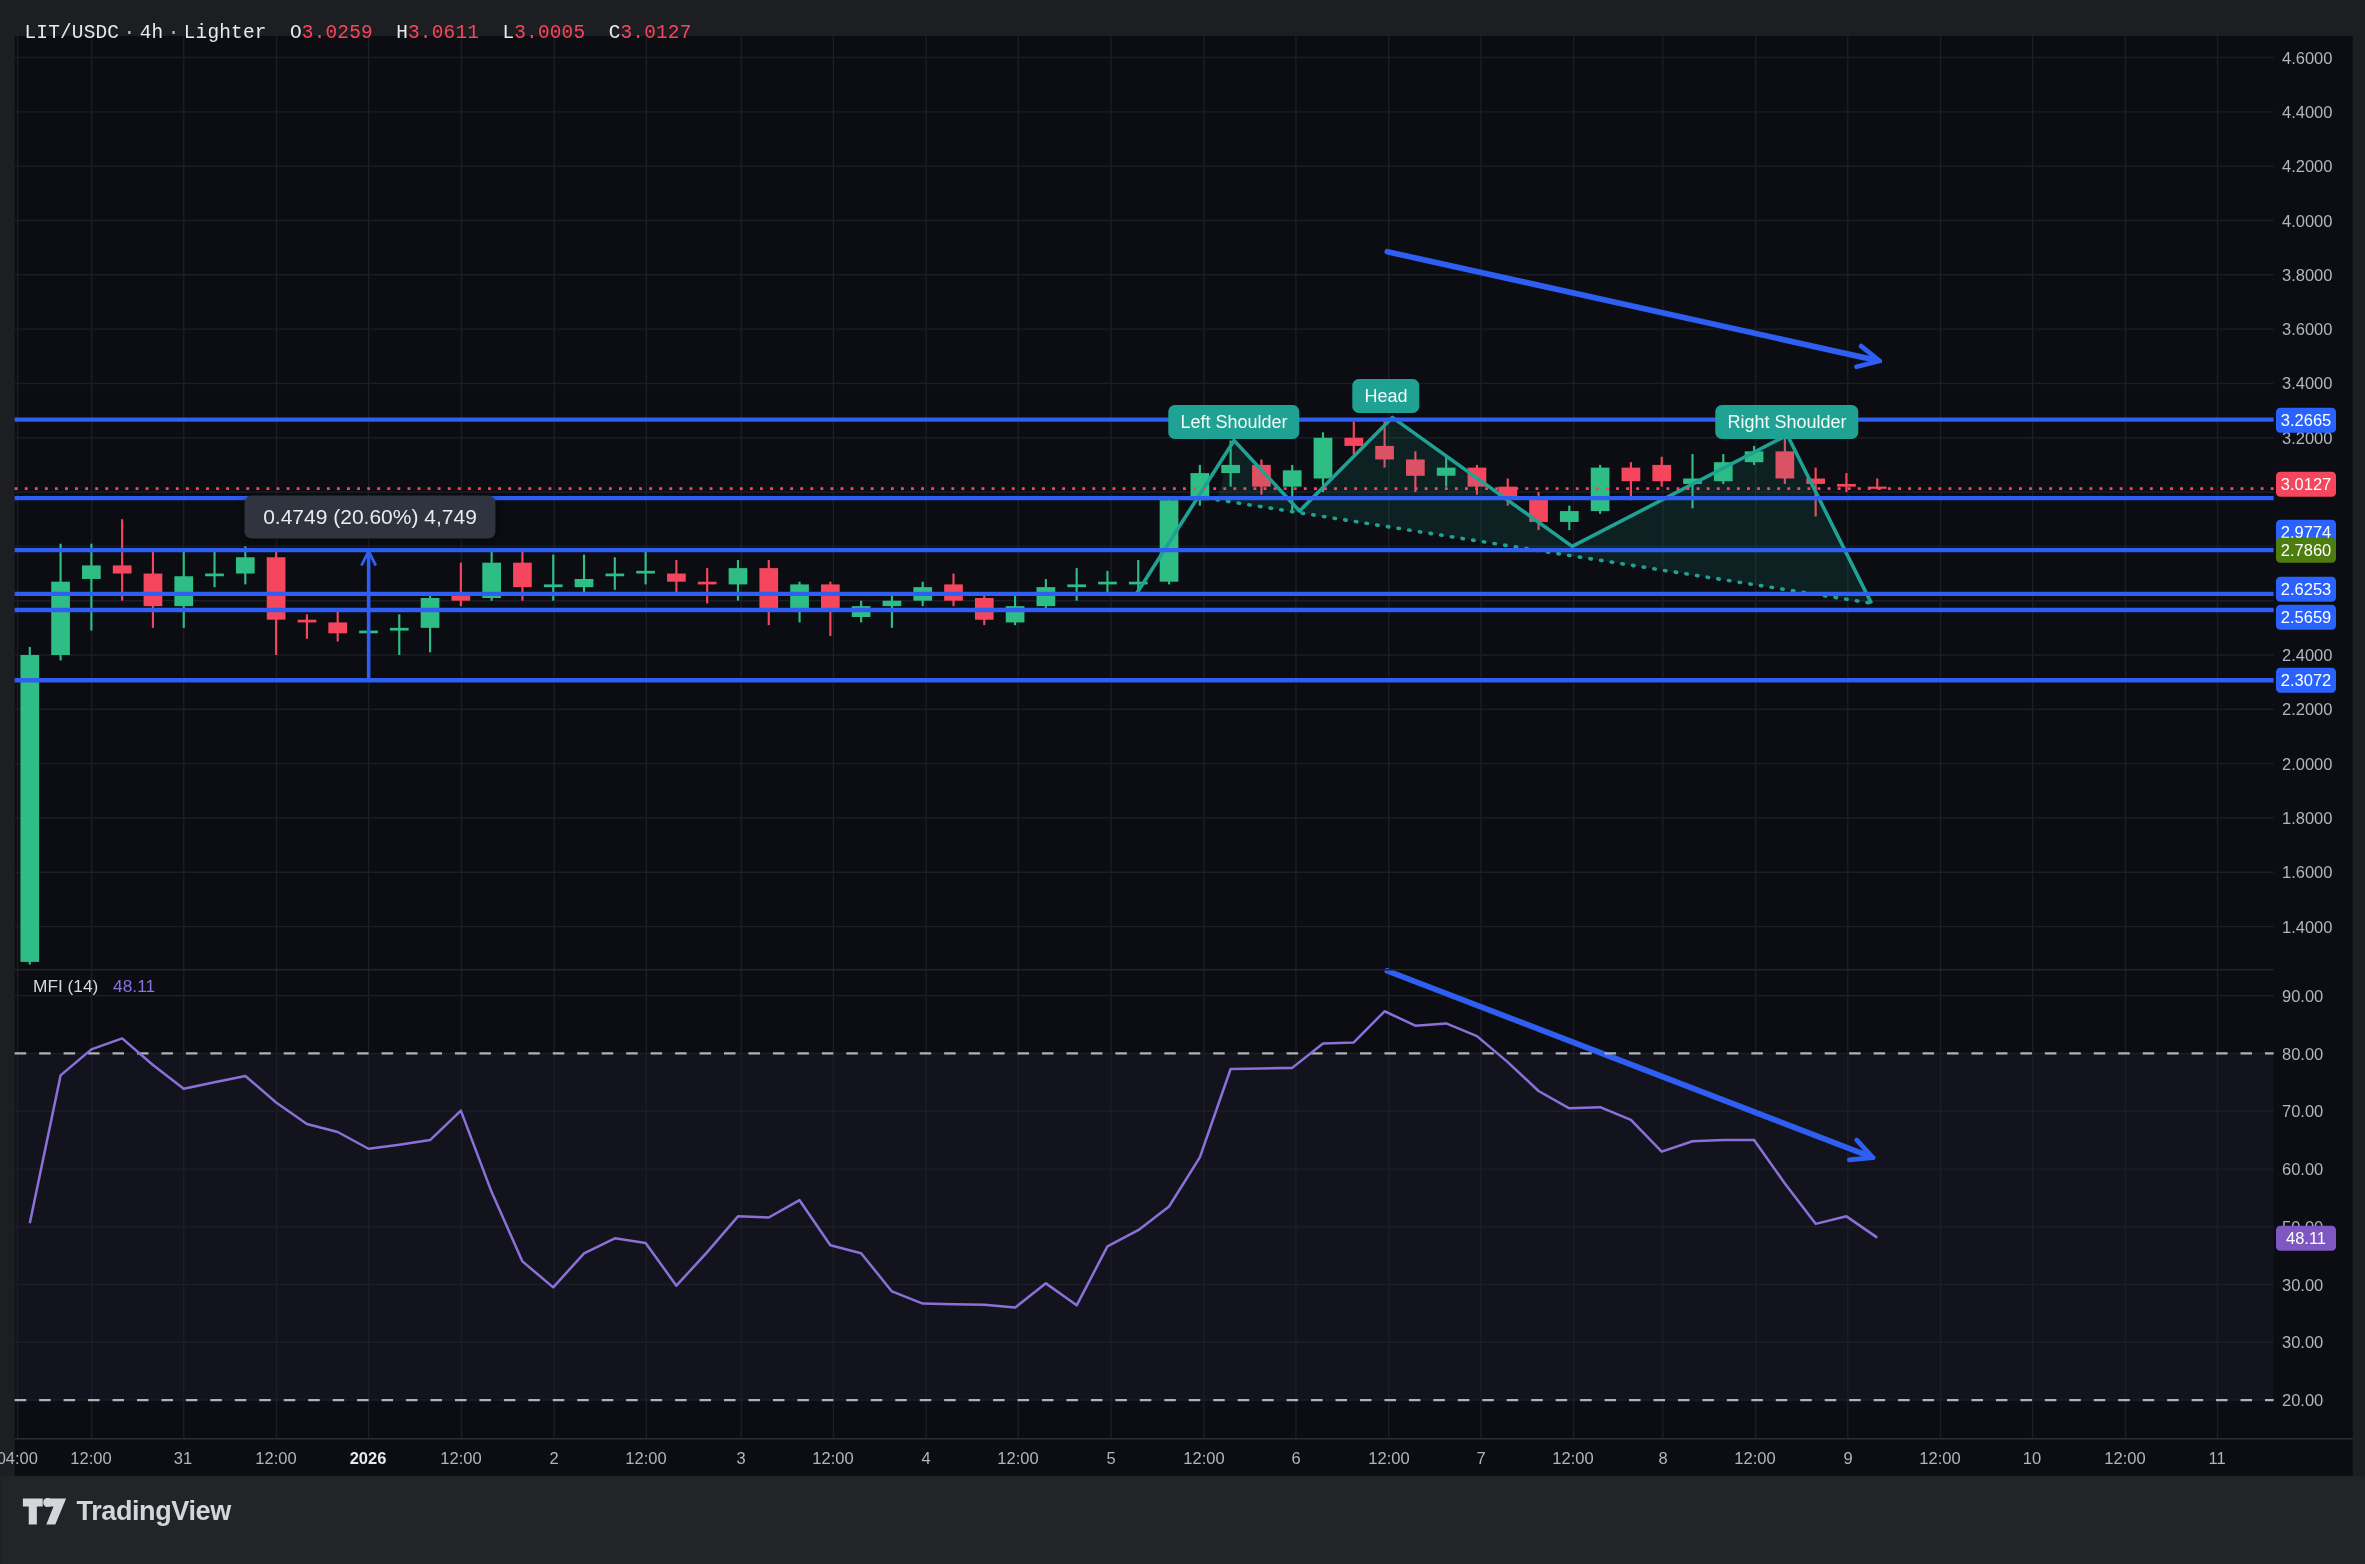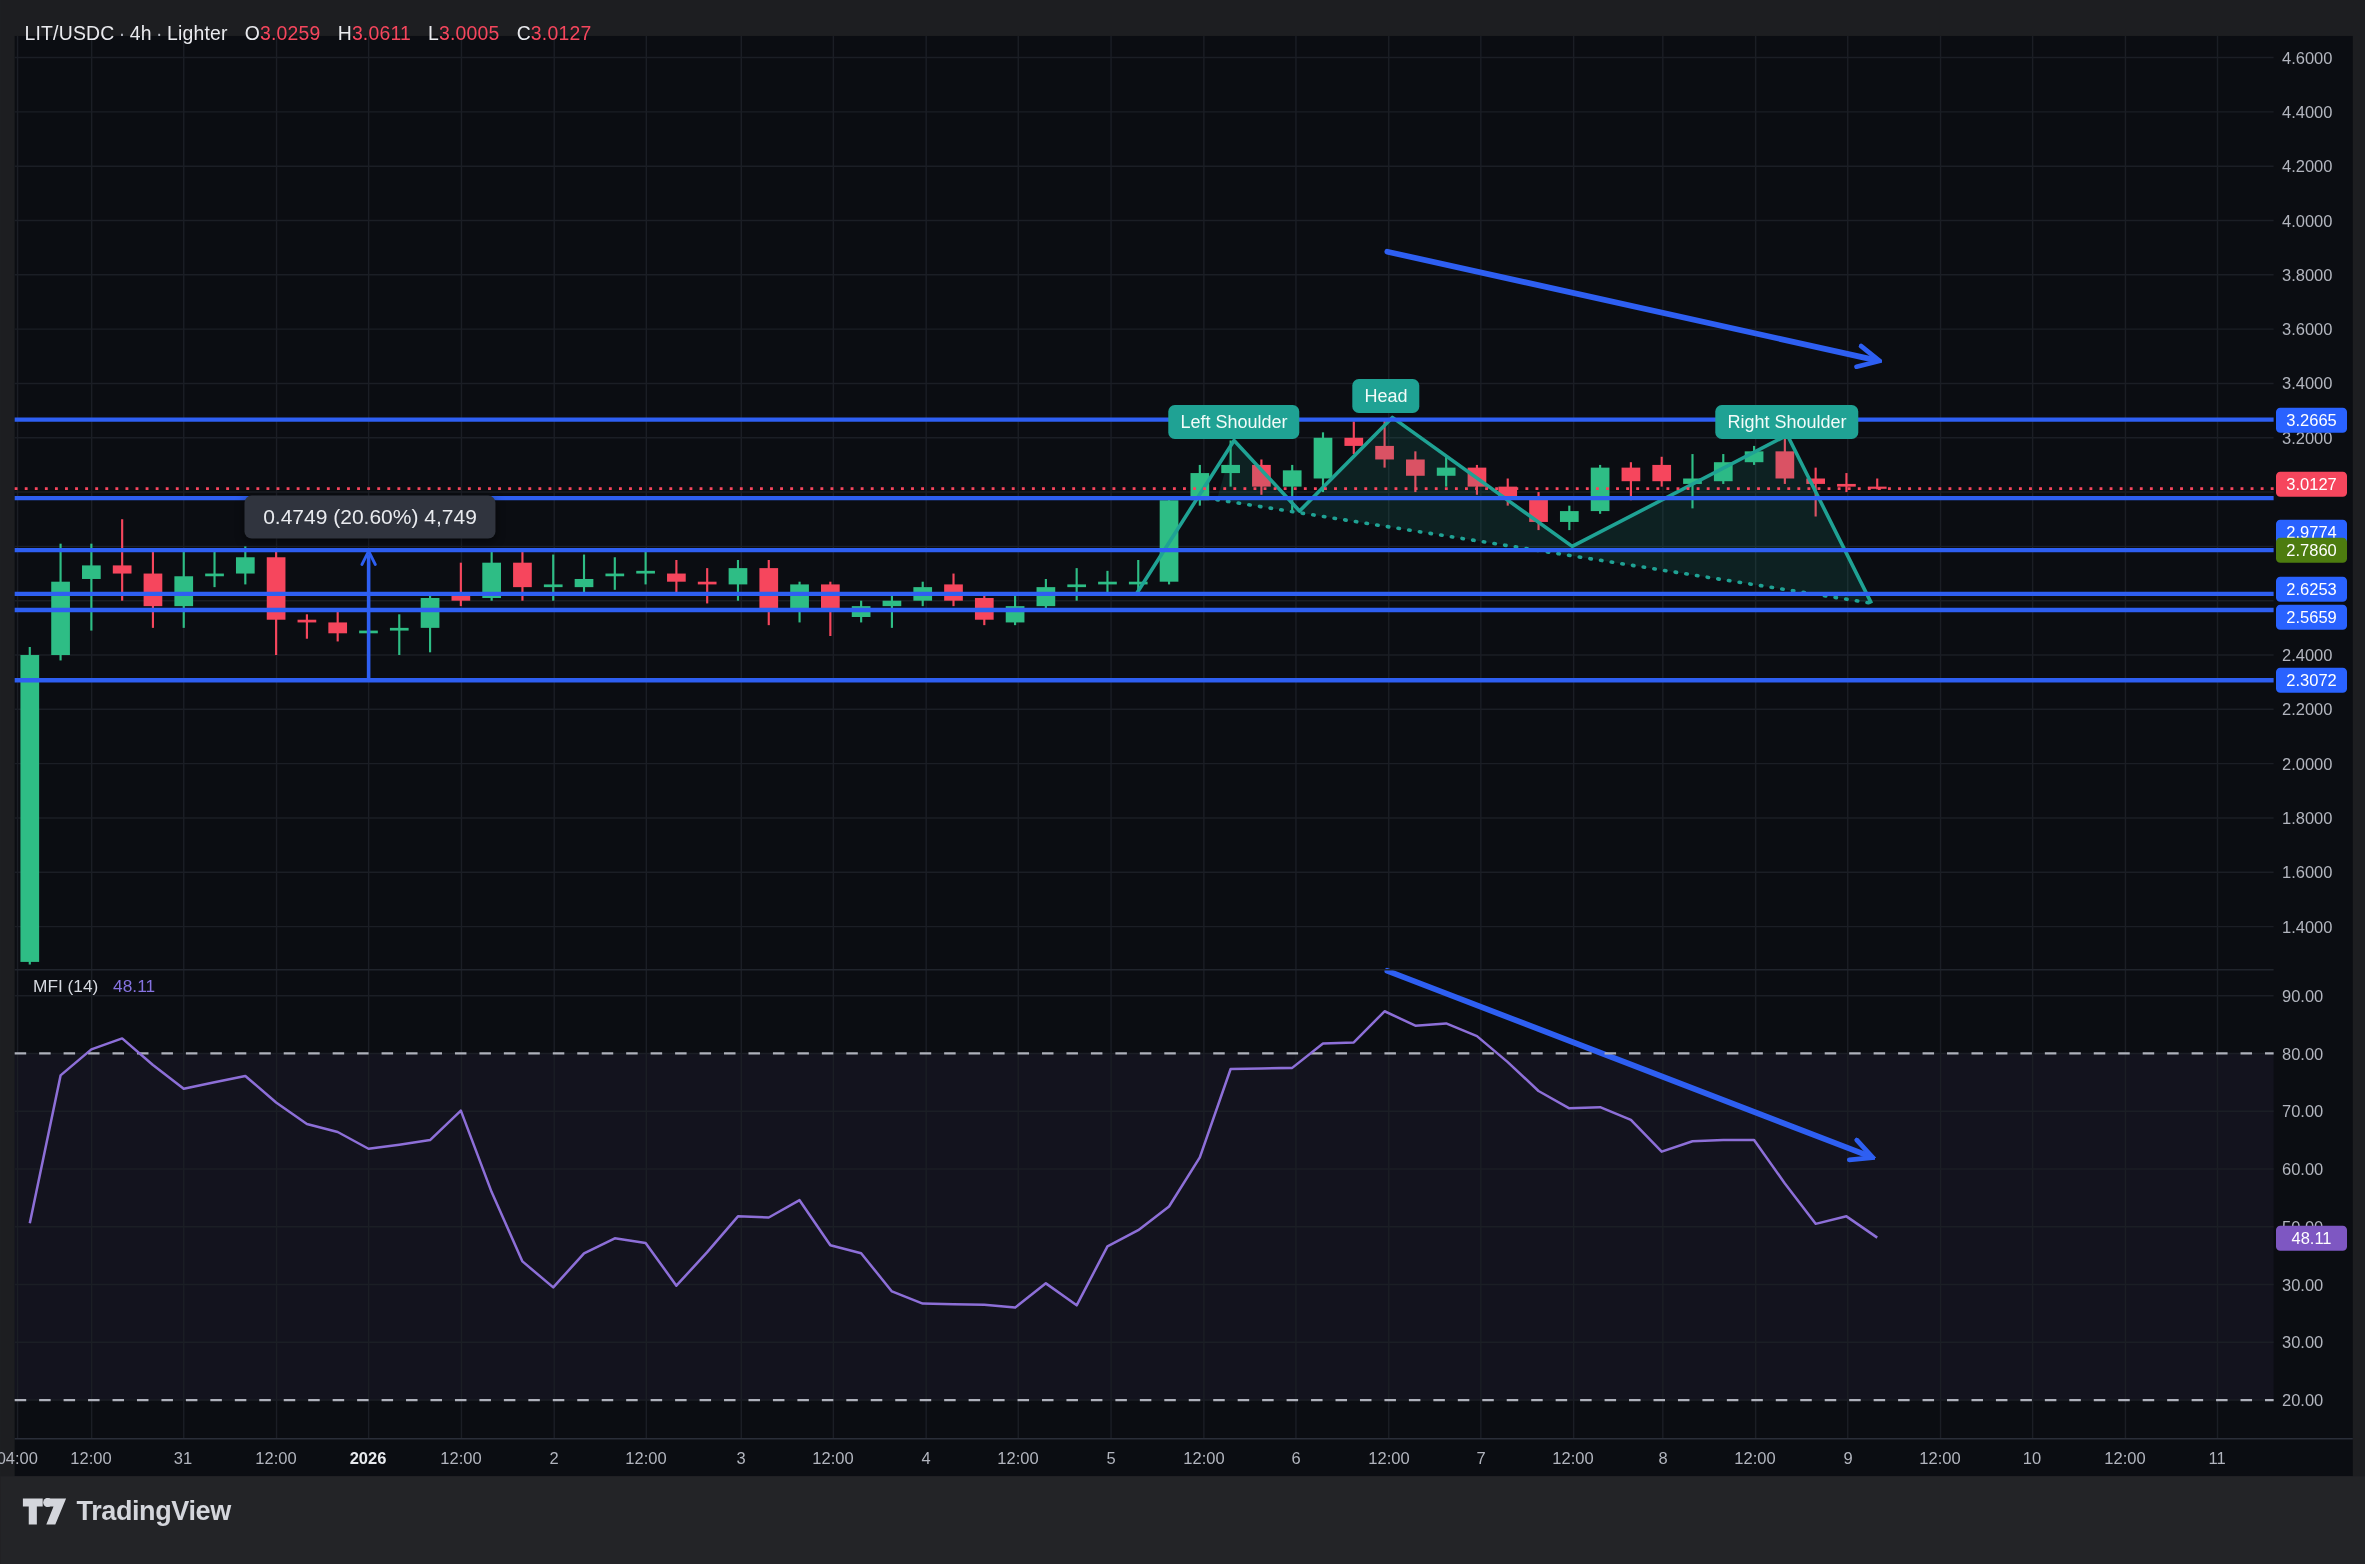--- a/index.html
+++ b/index.html
@@ -1,29 +1,29 @@
 <!DOCTYPE html>
 <html style="font-size:11.5px"><head>
 <meta charset="utf-8">
 <style>
   html,body{margin:0;padding:0;background:#222327;overflow:hidden;}
   #app{position:relative;width:2366px;height:1564px;background:#222327;
        font-family:"Liberation Sans","DejaVu Sans",sans-serif;overflow:hidden;}
   #chart-svg{position:absolute;left:0;top:0;}
   .overlay{position:absolute;left:0;top:0;width:2366px;height:1564px;pointer-events:none;}
   .hdr{position:absolute;left:24.5px;top:21.6px;font-size:19.4px;font-weight:500;color:#e9eaee;
-       letter-spacing:0.2px;white-space:nowrap;}
+       letter-spacing:0.2px;white-space:nowrap;font-family:Liberation Mono, monospace;}
   .hdr .sep{color:#b7bac4;padding:0 4.3px;}
   .hdr .k{color:#e9eaee;margin-left:11.5px;}
   .hdr .v{color:#f6465d;}
   .tick{position:absolute;color:#b2b5be;font-size:16.5px;white-space:nowrap;}
   .ptick{left:2282px;width:78px;text-align:left;transform:translateY(-50%);}
   .ttick{transform:translate(-50%,0);top:1449px;}
   .ttick.bold{font-weight:700;color:#e8eaee;}
-  .badge{position:absolute;left:2276px;width:71px;height:24.5px;border-radius:4.3px;color:#fff;
+  .badge{position:absolute;left:2276px;width:60px;height:24.5px;border-radius:4.3px;color:#fff;
          font-size:16.5px;text-align:center;line-height:24.5px;transform:translateY(-50%);}
   .patlabel{position:absolute;transform:translate(-50%,-50%);background:#1fa294;color:#f2fbf9;
             font-size:18px;padding:6.5px 12.2px;border-radius:6.5px;white-space:nowrap;}
   .tooltip{position:absolute;transform:translate(-50%,-50%);background:#30343e;color:#e9ebef;
            font-size:21px;padding:9.4px 18.7px;border-radius:7.2px;white-space:nowrap;
            box-shadow:0 2.9px 10px rgba(0,0,0,.45);}
   .mfi-lbl{position:absolute;left:33px;top:976px;font-size:17.3px;color:#d6d9e0;white-space:nowrap;}
   .mfi-lbl .val{color:#8673e0;margin-left:10px;}
   .logo{position:absolute;left:21.6px;top:1494px;display:flex;align-items:center;gap:10px;}
   .logo .txt{color:#d4d6dc;font-size:27px;font-weight:700;letter-spacing:-0.4px;}

